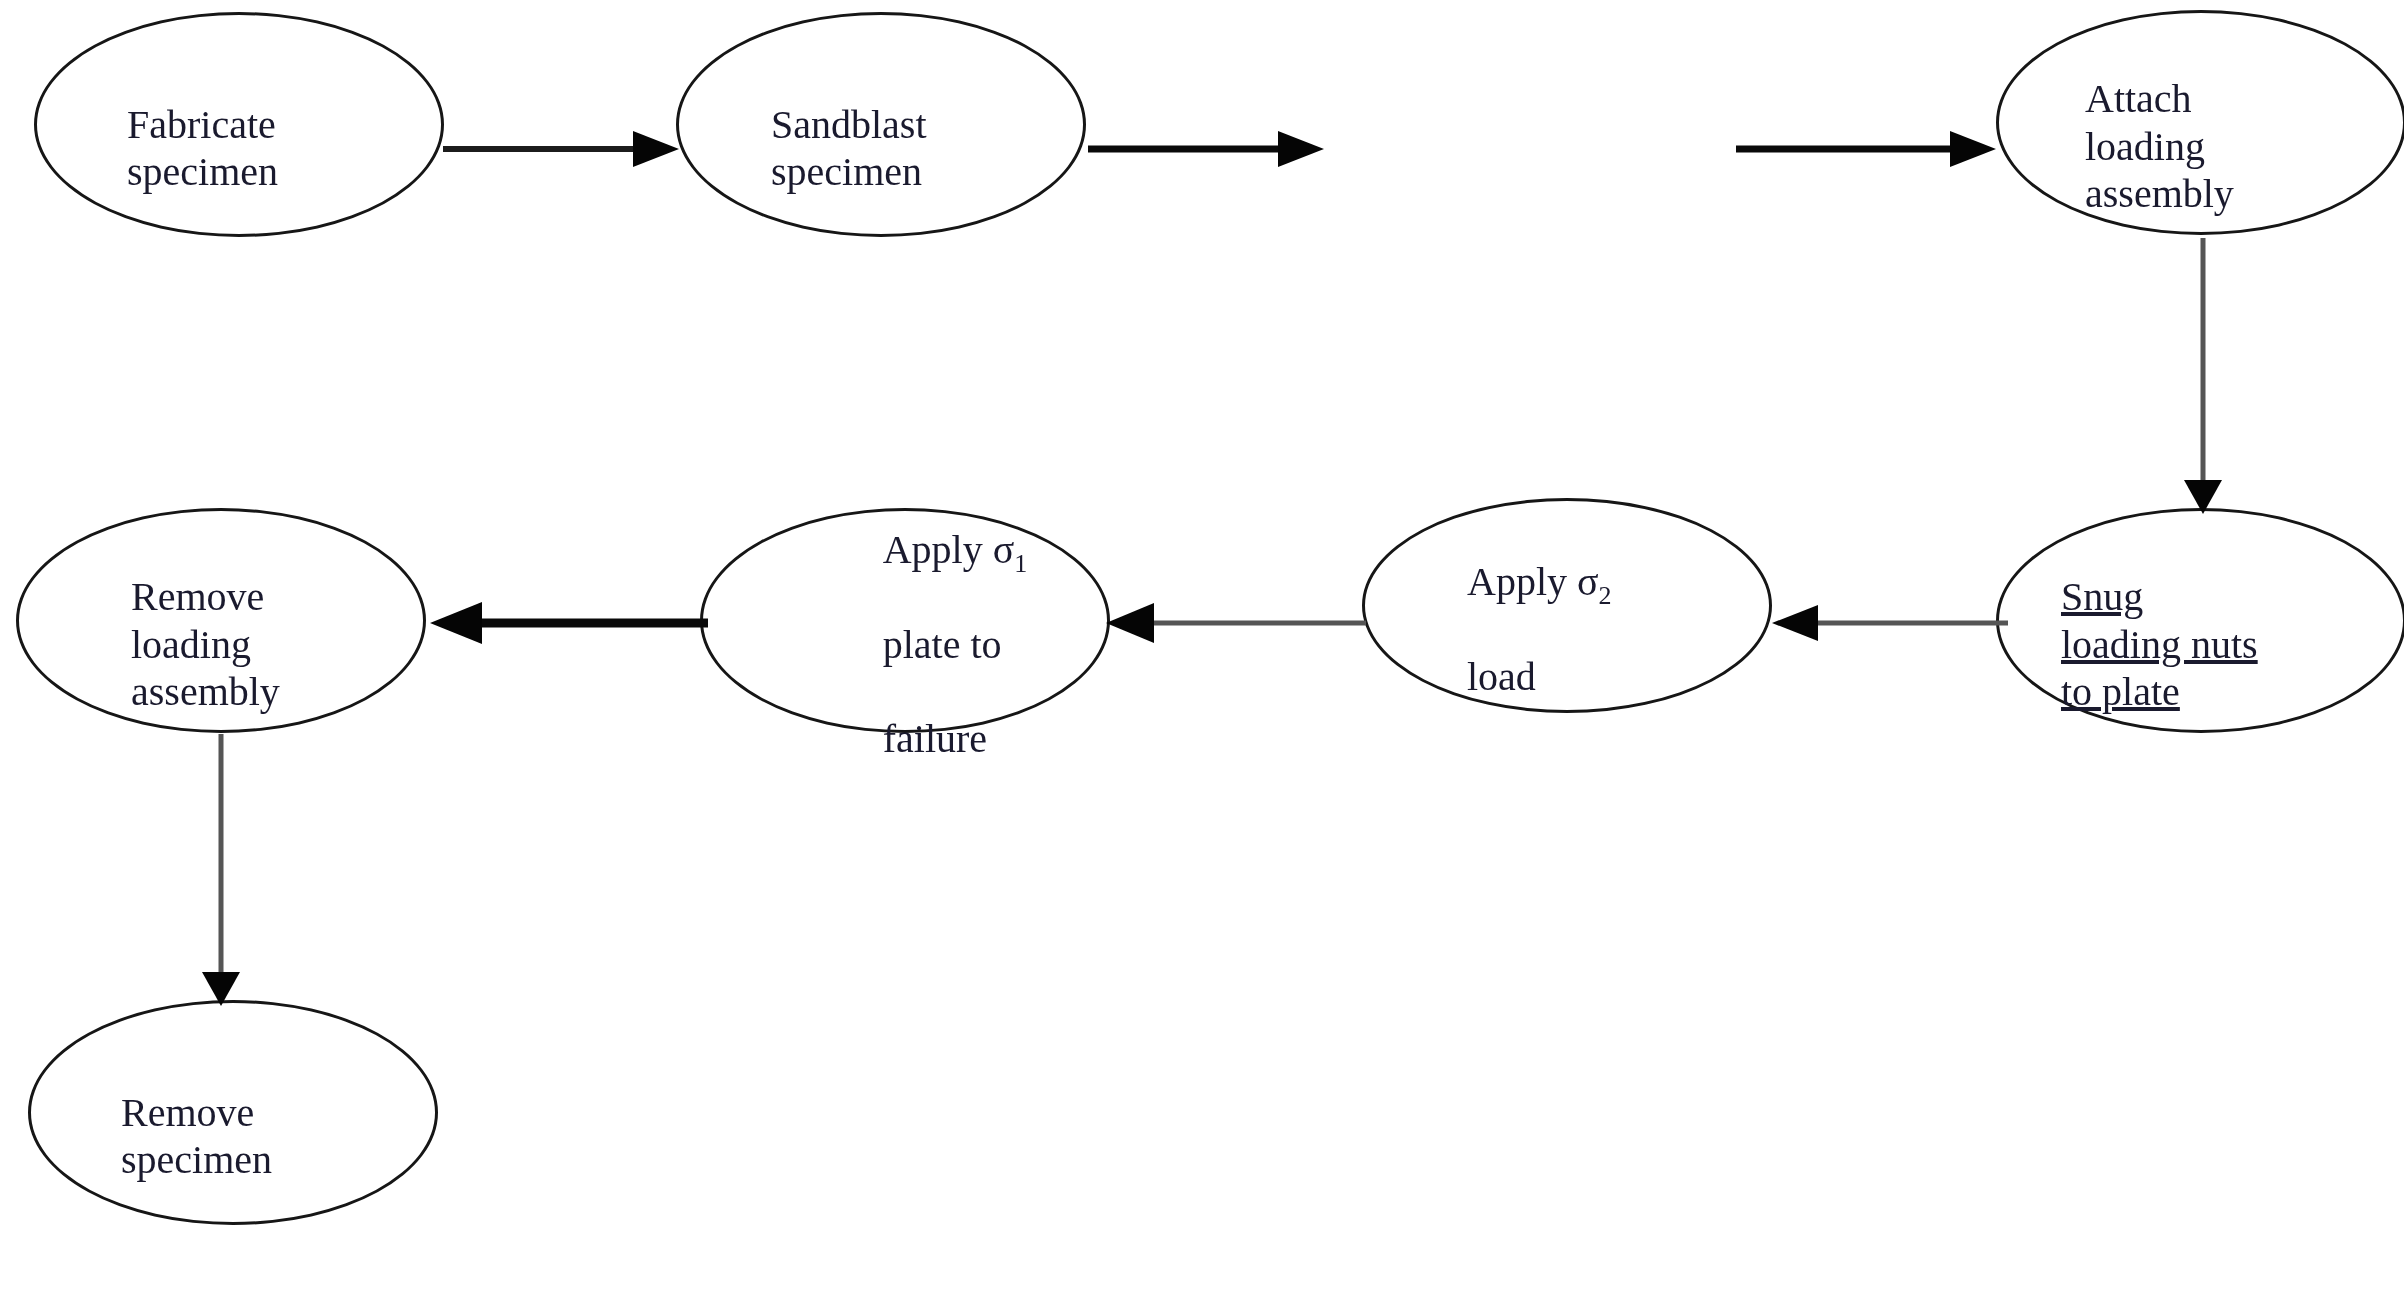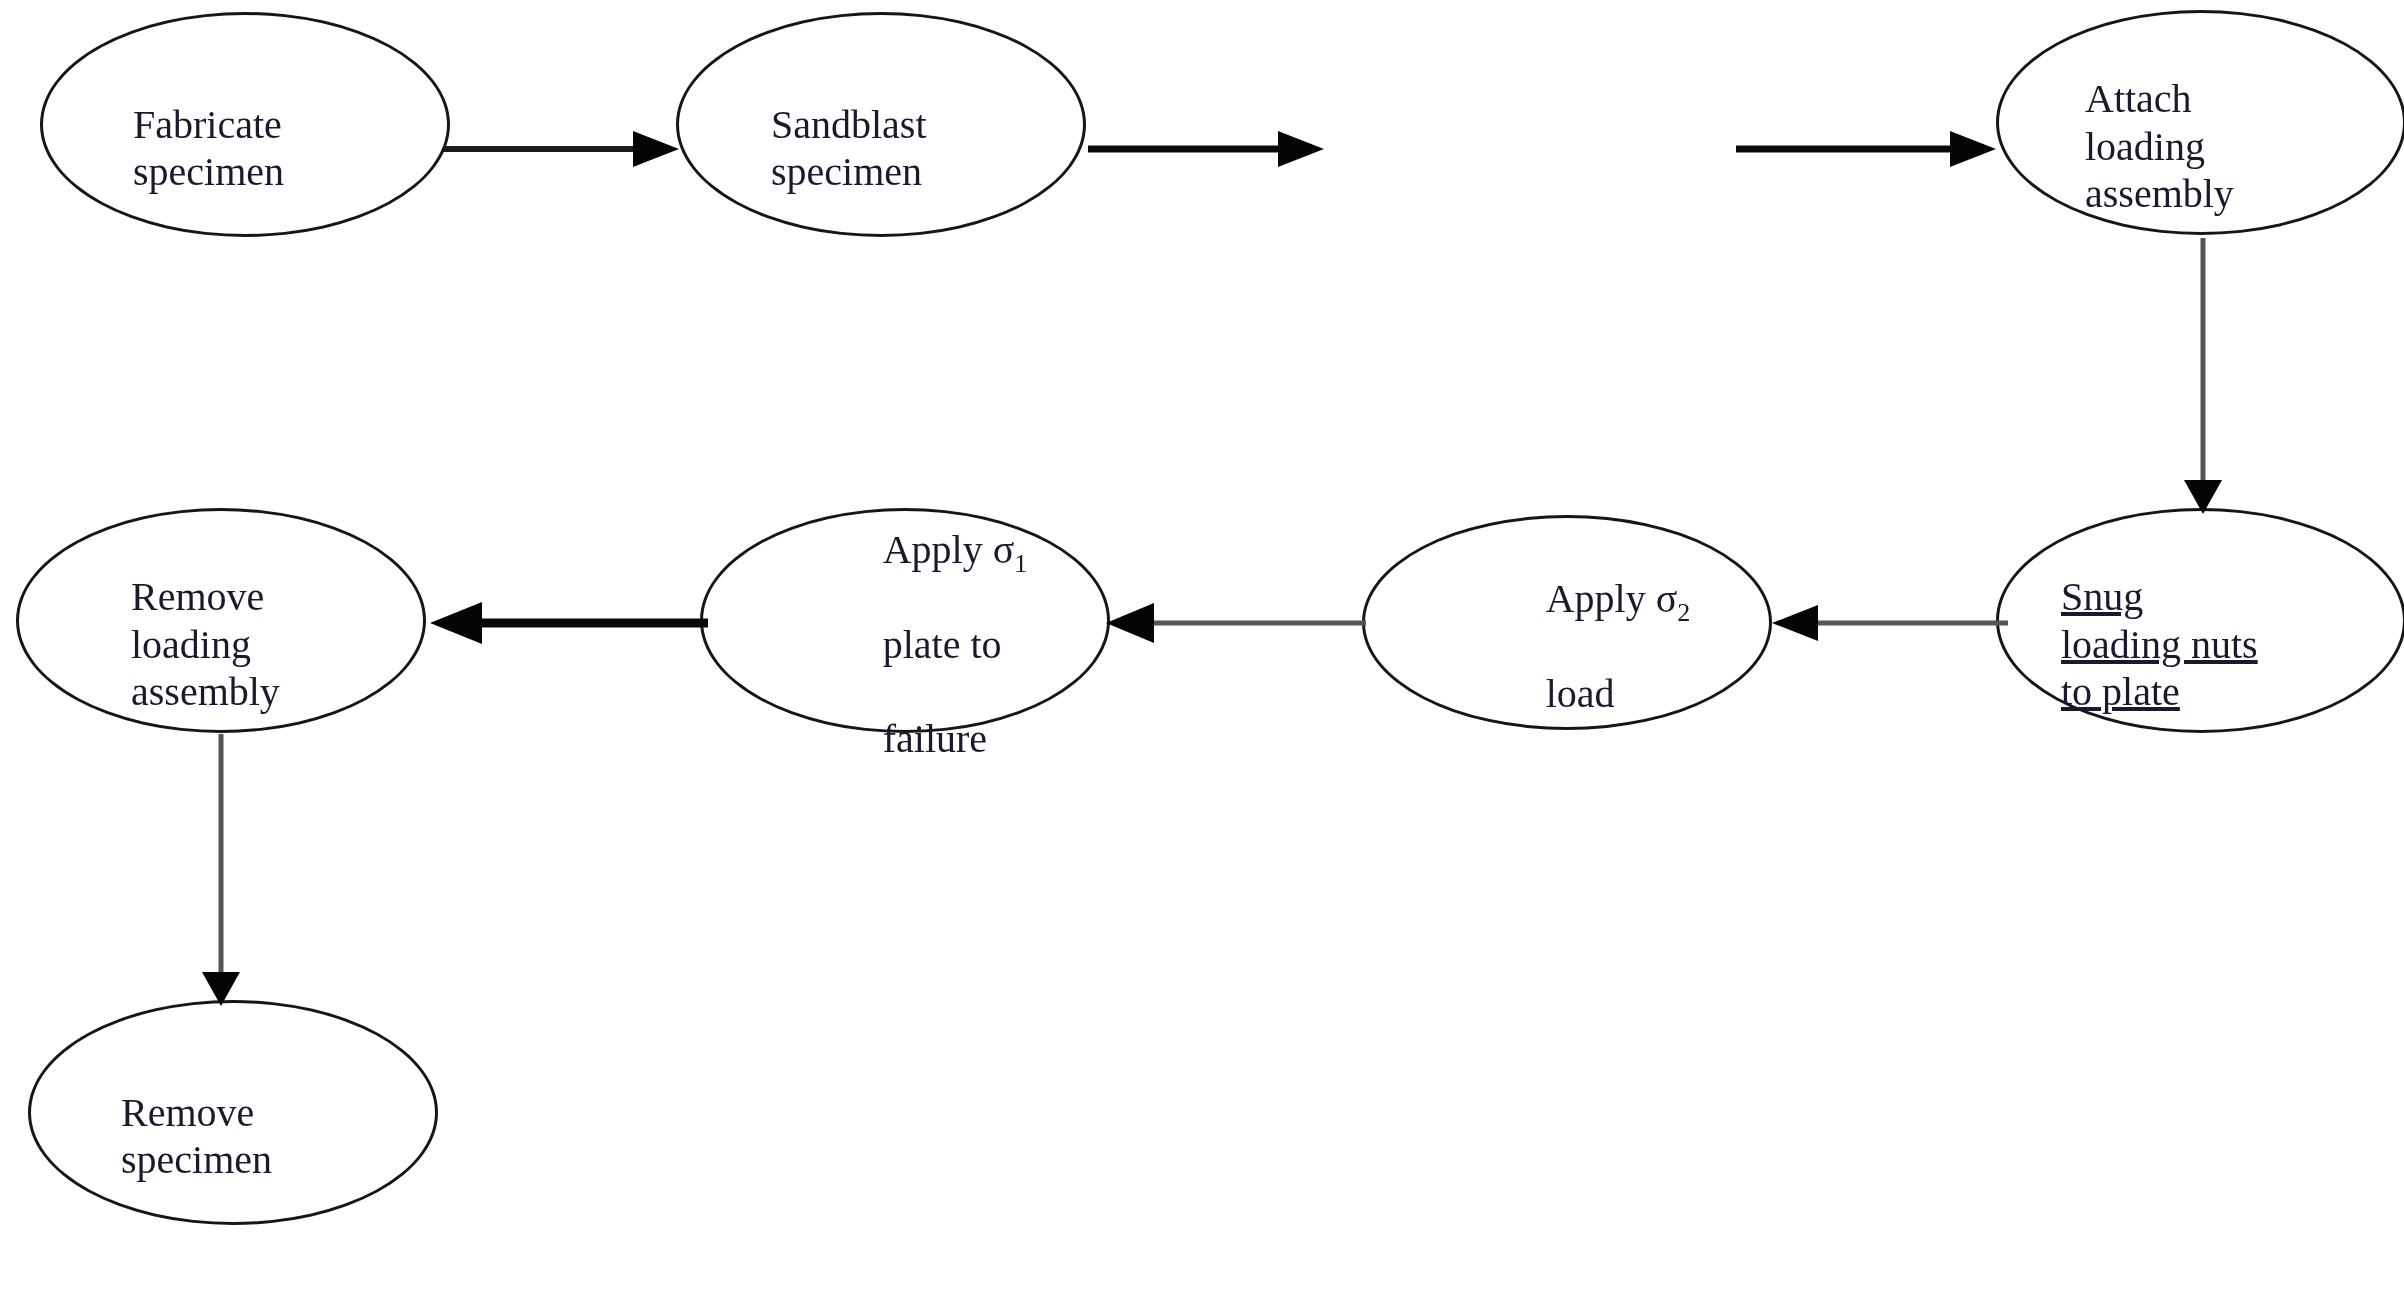--- a/index.html
+++ b/index.html
@@ -45,21 +45,21 @@
   .edge svg {
     display: block;
     overflow: visible;
   }
 </style>
 </head>
 <body>
 
 <div id="canvas">
 
-  <div class="node" style="left:40px; top:12px; width:410px; height:225px;">
+  <div class="node" style="left:34px; top:12px; width:410px; height:225px;">
     <div class="node-label" style="padding-left:90px;">
       <span>Fabricate
 specimen</span>
     </div>
   </div>
 
   <div class="node" style="left:676px; top:12px; width:410px; height:225px;">
     <div class="node-label" style="padding-left:92px;">
       <span>Sandblast
 specimen</span>
@@ -84,21 +84,21 @@
   </div>
 
   <div class="node" style="left:700px; top:508px; width:410px; height:225px;justify-content:center;">
     <div class="node-label" style="padding-left:100px;">
       <span>Apply σ<span class="sub">1</span></span><br>
       <span>plate to</span><br>
       <span>failure</span>
     </div>
   </div>
 
-  <div class="node" style="left:1362px; top:515px; width:410px; height:215px;justify-content:center;">
+  <div class="node" style="left:1362px; top:498px; width:410px; height:215px;">
     <div class="node-label" style="padding-left:102px;">
       <span>Apply σ<span class="sub">2</span></span><br>
       <span>load</span>
     </div>
   </div>
 
   <div class="node" style="left:1996px; top:508px; width:410px; height:225px;">
     <div class="node-label" style="padding-left:62px;text-decoration:underline;">
       <span>Snug
 loading nuts

